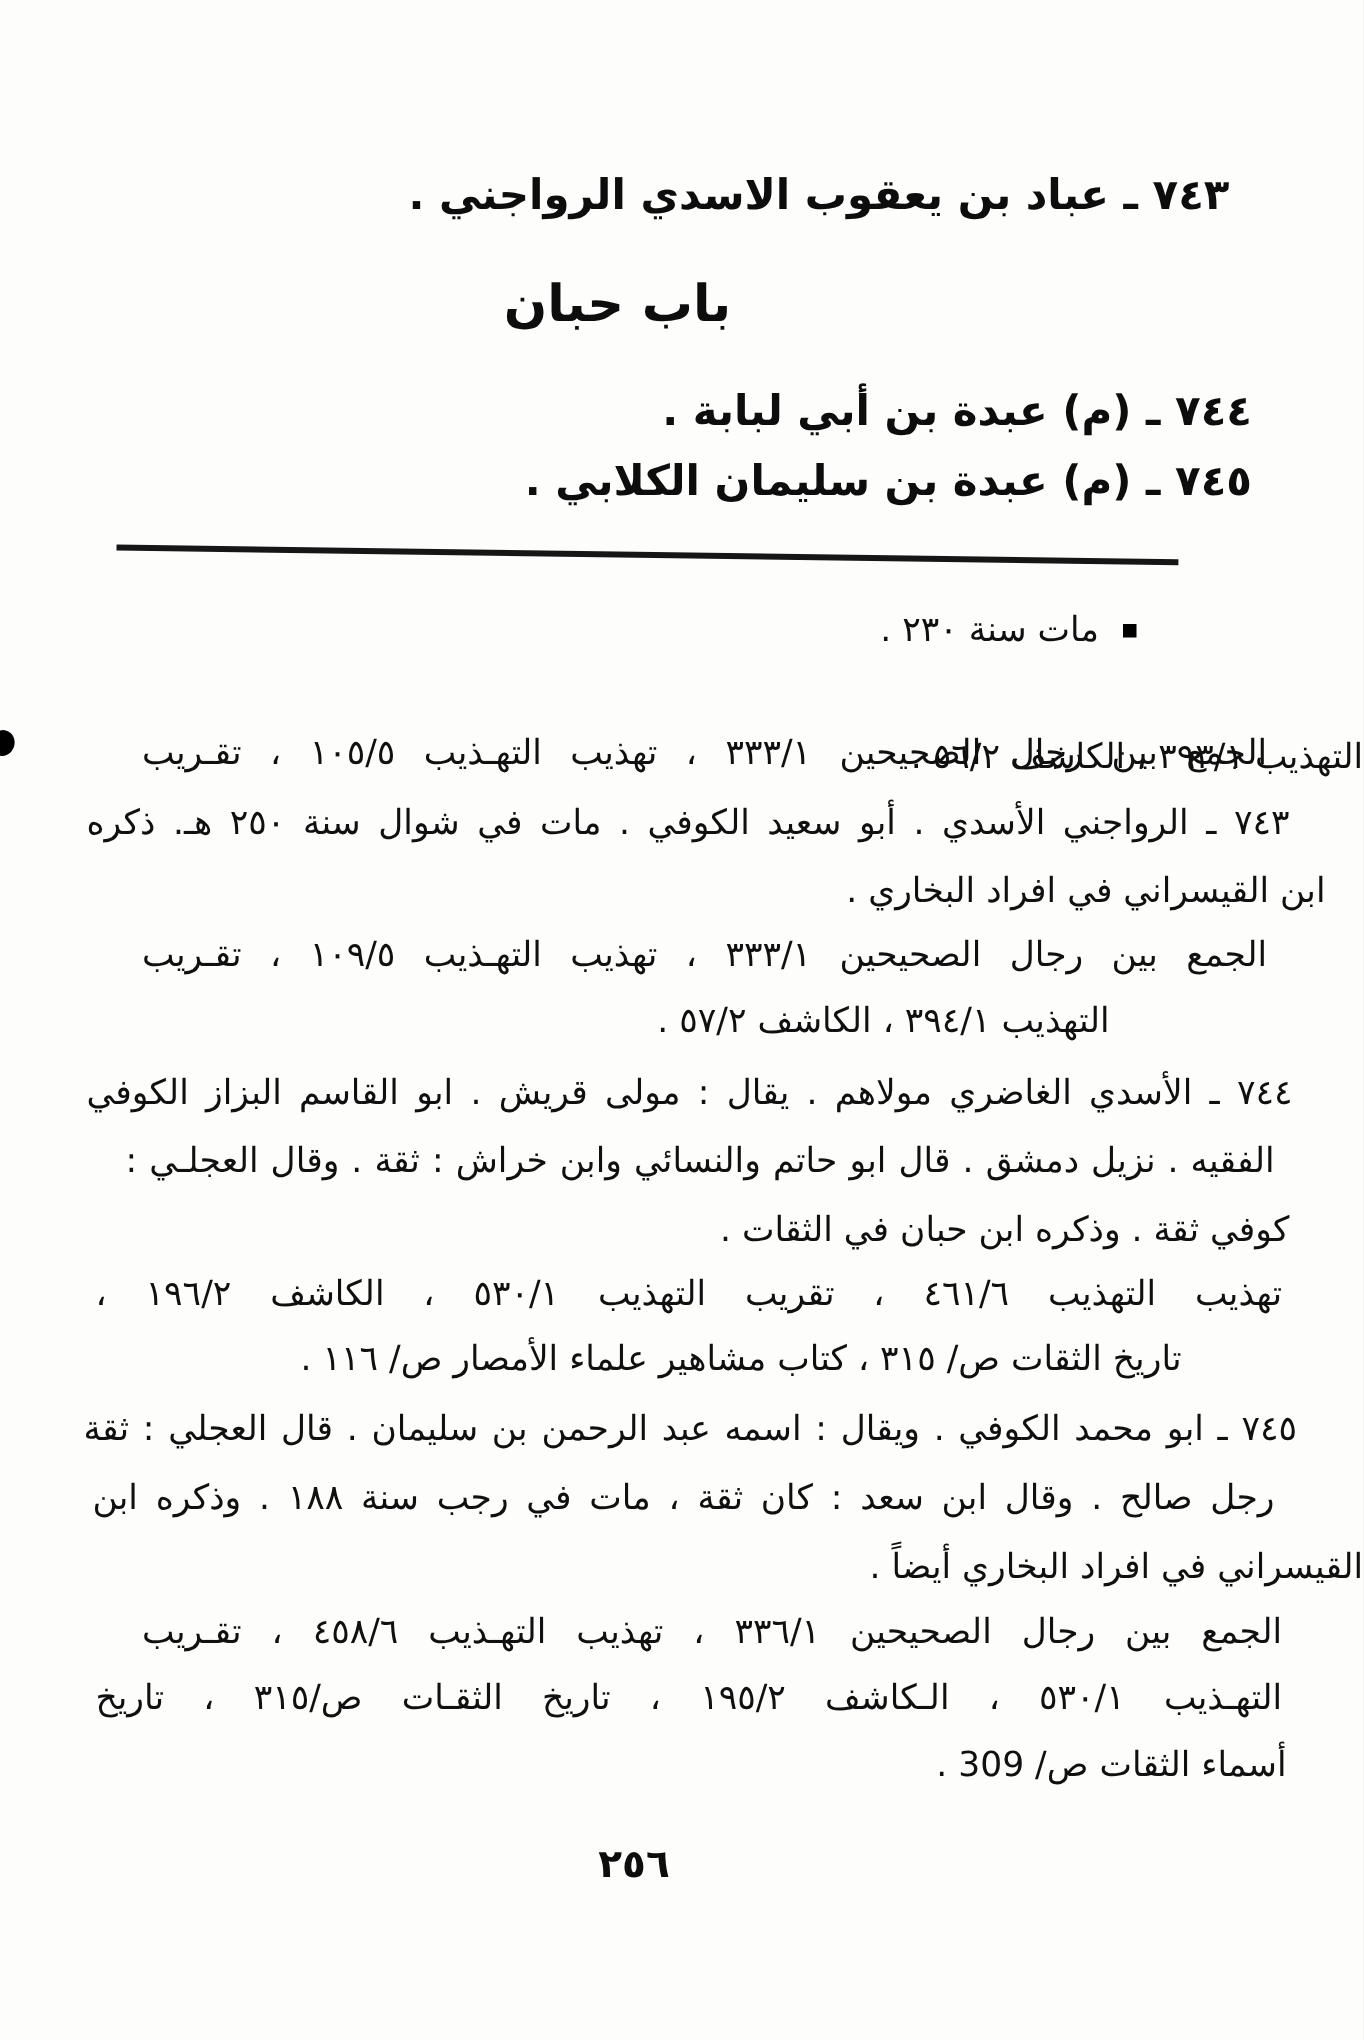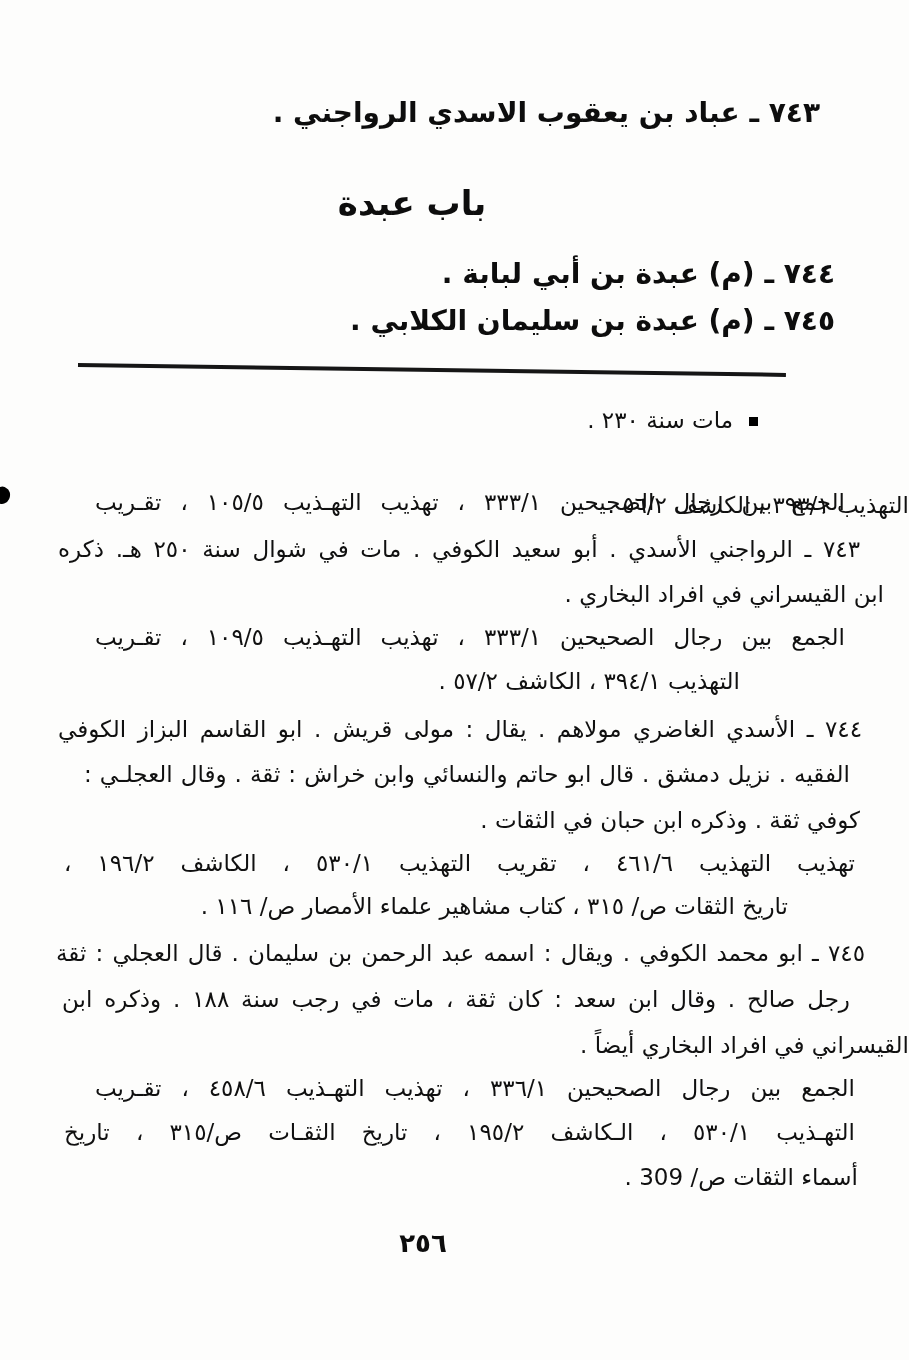--- a/index.html
+++ b/index.html
@@ -14,21 +14,21 @@
     overflow:hidden;
   }
   .line{position:absolute;white-space:normal;}
   .ent{font-size:28px;font-weight:bold;line-height:44px;letter-spacing:0.5px;}
   .bab{font-size:34px;font-weight:bold;}
   .fn{font-size:23px;font-weight:normal;line-height:34px;color:#101010;}
   .just{text-align:justify;text-align-last:justify;}
   .ctr{text-align:right;}
   .rt{text-align:right;}
 
-  #t1{top:91px;right:89px;}
+  #t1{top:108px;right:89px;}
   #bab{top:183px;left:0;right:85px;text-align:center;}
   #t2{top:252px;right:74px;}
   #t3{top:299px;right:74px;}
 
   #rule{position:absolute;top:363px;left:78px;width:708px;height:4px;
         background:#161616;transform:rotate(0.8deg);transform-origin:left center;}
 
   #f1{top:403px;right:151px;}
   .sq{display:inline-block;width:9px;height:9px;background:#000;
       margin-left:16px;vertical-align:2px;}
@@ -56,21 +56,21 @@
   #blot{position:absolute;top:487px;left:-5px;width:15px;height:17px;
         background:#000;border-radius:45% 60% 55% 40%;transform:rotate(25deg);}
 </style>
 </head>
 <body>
 
 <div class="page">
 
   <div class="line ent rt" id="t1">٧٤٣ ـ عباد بن يعقوب الاسدي الرواجني .</div>
 
-  <div class="line bab" id="bab">باب عبدة</div>
+  <div class="line bab" id="bab">باب حبان</div>
 
   <div class="line ent rt" id="t2">٧٤٤ ـ (م) عبدة بن أبي لبابة .</div>
 
   <div class="line ent rt" id="t3">٧٤٥ ـ (م) عبدة بن سليمان الكلابي .</div>
 
   <div id="rule"></div>
 
   <div class="line fn rt" id="f1">
     <span class="sq"></span><span>مات سنة ٢٣٠ .</span>
   </div>

